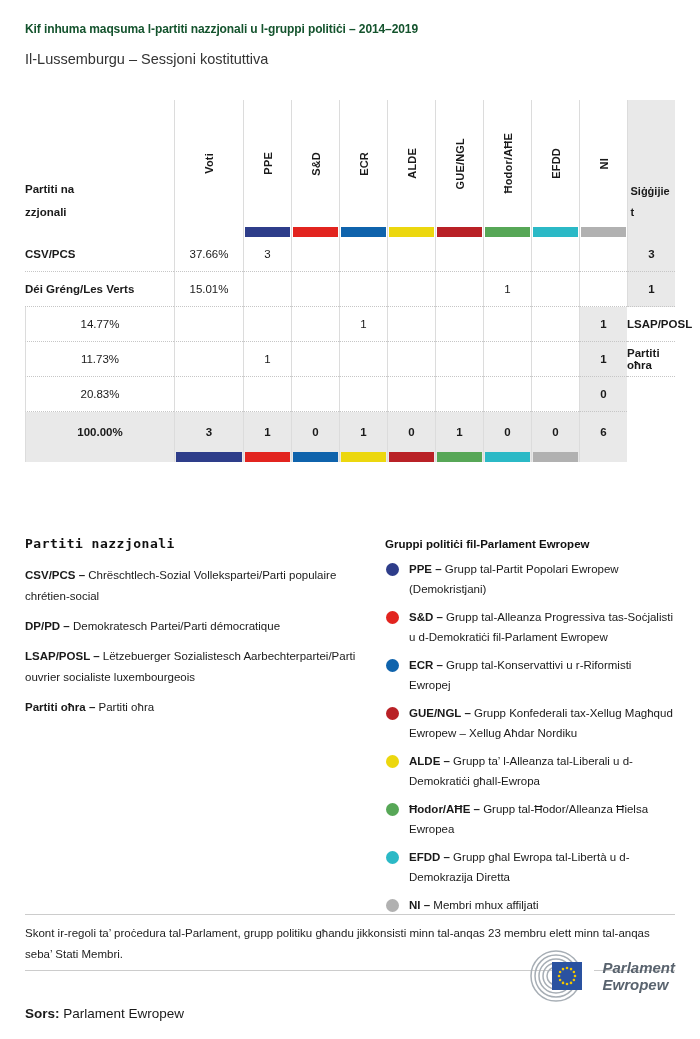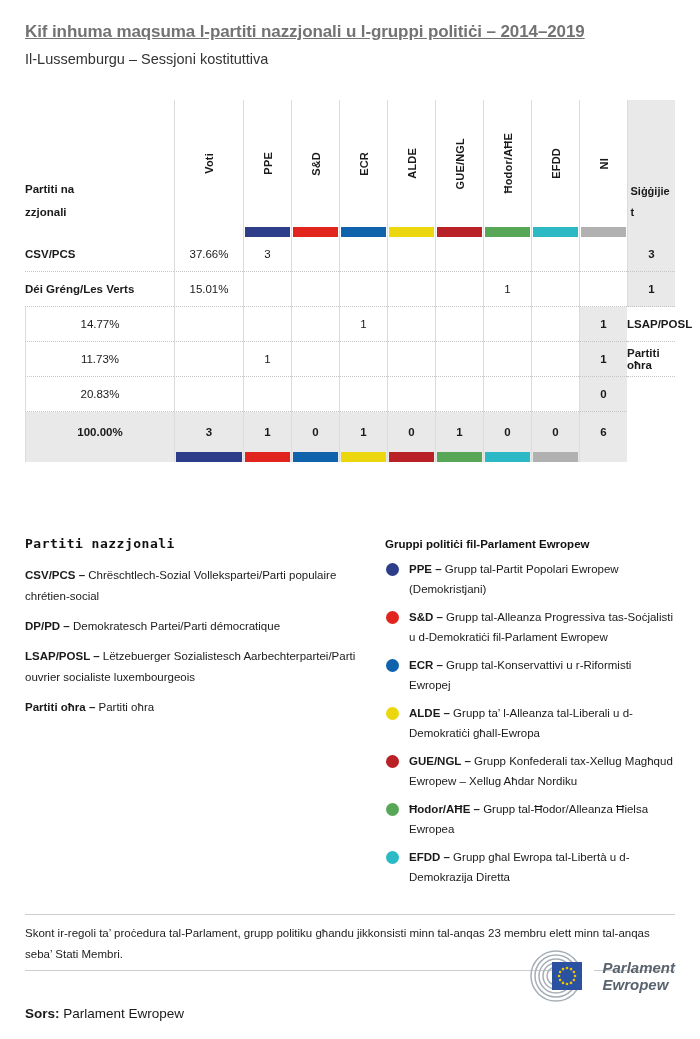--- a/index.html
+++ b/index.html
@@ -1,20 +1,20 @@
 <!DOCTYPE html>
 <html><head>
 <meta charset="utf-8">
 <style>
   * { margin:0; padding:0; box-sizing:border-box; }
   html,body { background:#ffffff; }
   body { width:700px; height:1039px; font-family:"Liberation Sans", sans-serif; color:#1a1a1a; position:relative; overflow:hidden; }
   .page { position:relative; width:700px; height:1039px; background:#fff; }
 
-  .title { position:absolute; left:25px; top:22px; font-size:17px; font-weight:700; letter-spacing:-0.1px; color:#737373;text-decoration:underline; }
+  .title { position:absolute; left:25px; top:22px; font-size:12px; font-weight:700; letter-spacing:-0.1px; color:#14532d; }
   .subtitle { position:absolute; left:25px; top:51px; font-size:14.5px; font-weight:400; color:#333; }
 
   
   #seats-table {
     position:absolute; left:25px; top:100px; width:650px;
     display:grid;
     grid-template-columns:149px 69px repeat(8,48px) 48px;
     grid-template-rows:127px 10px repeat(5,35px) 40px 10px;
     font-size:11.5px;
   }
@@ -236,34 +236,38 @@
           </div>
           <div class="gitem">
             <span class="dot" style="background:#e2241f"></span>
             <span><b>S&amp;D –</b> <span>Grupp tal-Alleanza Progressiva tas-Soċjalisti u d-Demokratiċi fil-Parlament Ewropew</span></span>
           </div>
           <div class="gitem">
             <span class="dot" style="background:#0f63ac"></span>
             <span><b>ECR –</b> <span>Grupp tal-Konservattivi u r-Riformisti Ewropej</span></span>
           </div>
           <div class="gitem">
+            <span class="dot" style="background:#b92126"></span>
+            <span><b>GUE/NGL –</b> <span>Grupp Konfederali tax-Xellug Magħqud Ewropew – Xellug Aħdar Nordiku</span></span>
+          </div>
+          <div class="gitem">
             <span class="dot" style="background:#ecd70e"></span>
             <span><b>ALDE –</b> <span>Grupp ta’ l-Alleanza tal-Liberali u d-Demokratiċi għall-Ewropa</span></span>
           </div>
           <div class="gitem">
-            <span class="dot" style="background:#b92126"></span>
-            <span><b>GUE/NGL –</b> <span>Grupp Konfederali tax-Xellug Magħqud Ewropew – Xellug Aħdar Nordiku</span></span>
-          </div>
-          <div class="gitem">
             <span class="dot" style="background:#57a757"></span>
             <span><b>Ħodor/AĦE –</b> <span>Grupp tal-Ħodor/Alleanza Ħielsa Ewropea</span></span>
           </div>
           <div class="gitem">
             <span class="dot" style="background:#2bb9c6"></span>
             <span><b>EFDD –</b> <span>Grupp għal Ewropa tal-Libertà u d-Demokrazija Diretta</span></span>
+          </div>
+          <div class="gitem">
+            <span class="dot" style="background:#b1b1b1"></span>
+            <span><b>NI –</b> <span>Membri mhux affiljati</span></span>
           </div>
         </div>
     </div>
   </div>
 
   <div class="rule" id="rule-top"></div>
   <div class="footnote">Skont ir-regoli ta’ proċedura tal-Parlament, grupp politiku għandu jikkonsisti minn tal-anqas 23 membru elett minn tal-anqas seba’ Stati Membri.</div>
   <div class="rule" id="rule-bottom"></div>
 
   <div class="source">

